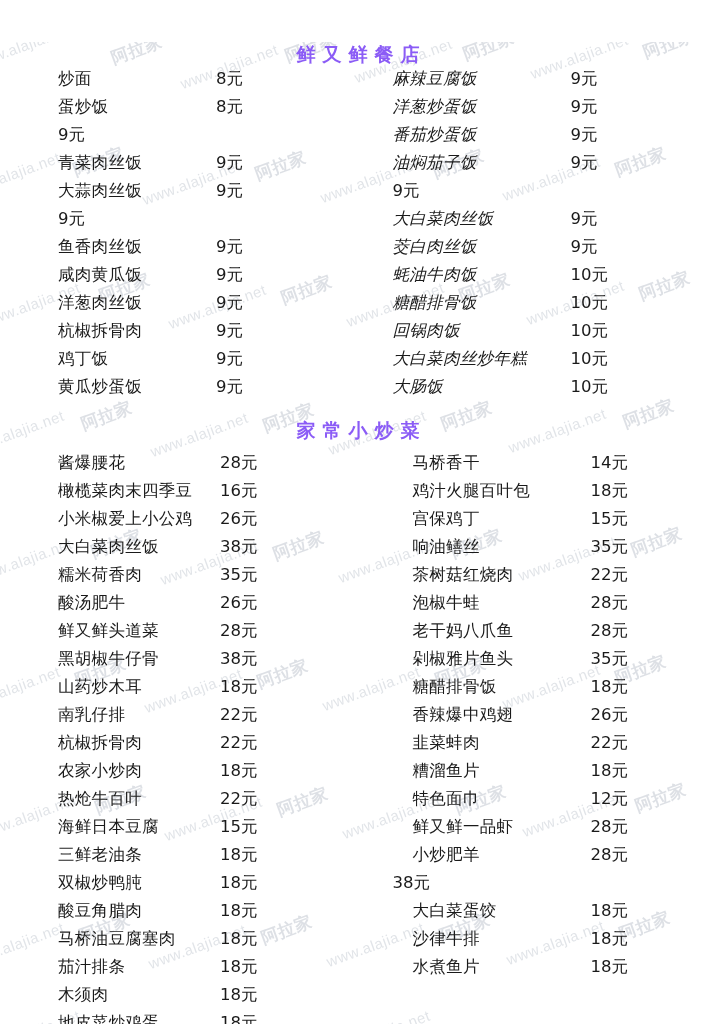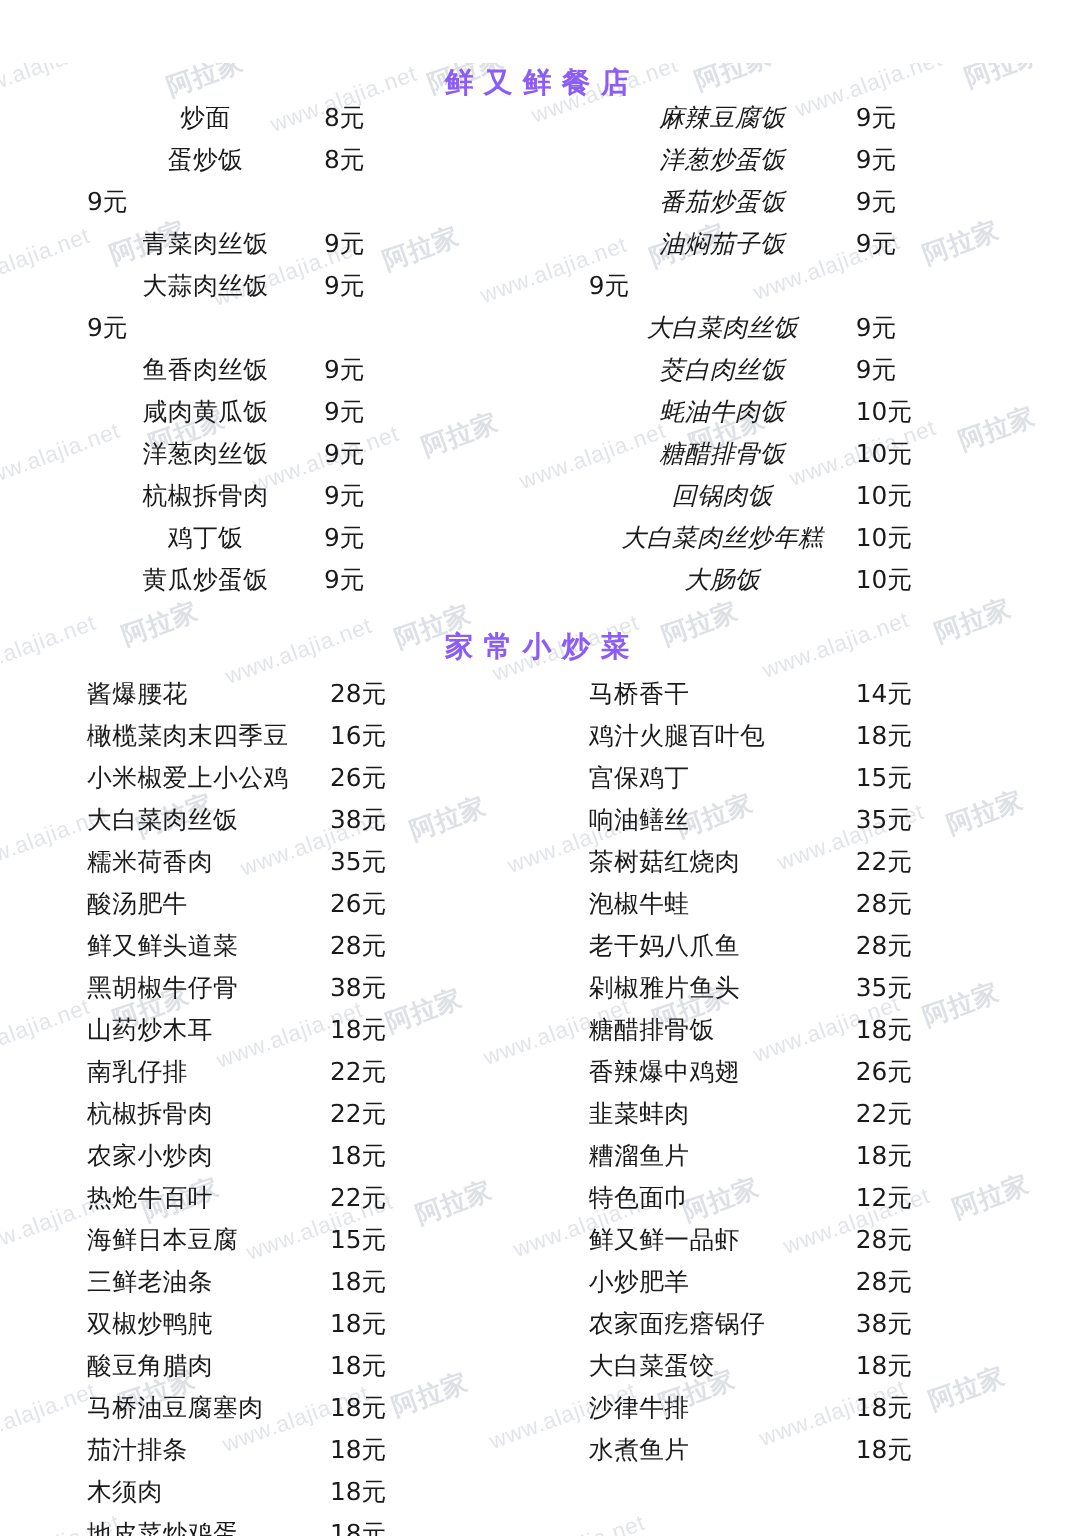--- a/index.html
+++ b/index.html
@@ -83,28 +83,28 @@
     flex: 0 0 auto;
     min-width: 150px;
     letter-spacing: 0.3px;
   }
   .row .pr {
     flex: 0 0 auto;
     text-align: left;
   }
 
   
-  .block-top .row .nm { width: 158px; text-align: center; }
+  .block-top .row .nm { width: 158px; }
   .block-top .col-right .row .nm { width: 178px; font-style: italic; }
 
   
   .block-home { margin-top: 2px; }
   .block-home .row { height: 28px; }
   .block-home .row .nm { width: 162px; }
-  .block-home .col-right .row .nm { width: 178px; }
+  .block-home .col-right .row .nm { width: 178px; margin-left: 20px; }
 </style>
 </head>
 <body>
 
 <div class="page">
 
   <div class="watermarks">
     <div class="wm" style="left:-30px;  top:14px;  transform:rotate(-20deg);">www.alajia.net</div>
     <div class="wm wm-cn" style="left:108px; top:6px;  transform:rotate(-20deg);">阿拉家</div>
     <div class="wm" style="left:178px; top:34px; transform:rotate(-20deg);">www.alajia.net</div>
@@ -431,21 +431,20 @@
           </div>
         <div class="row">
             <span class="nm">鲜又鲜一品虾</span>
             <span class="pr">28元</span>
           </div>
         <div class="row">
             <span class="nm">小炒肥羊</span>
             <span class="pr">28元</span>
           </div>
         <div class="row">
-            <span class="nm">农家面疙瘩锅仔</span>
             <span class="pr">38元</span>
           </div>
         <div class="row">
             <span class="nm">大白菜蛋饺</span>
             <span class="pr">18元</span>
           </div>
         <div class="row">
             <span class="nm">沙律牛排</span>
             <span class="pr">18元</span>
           </div>

